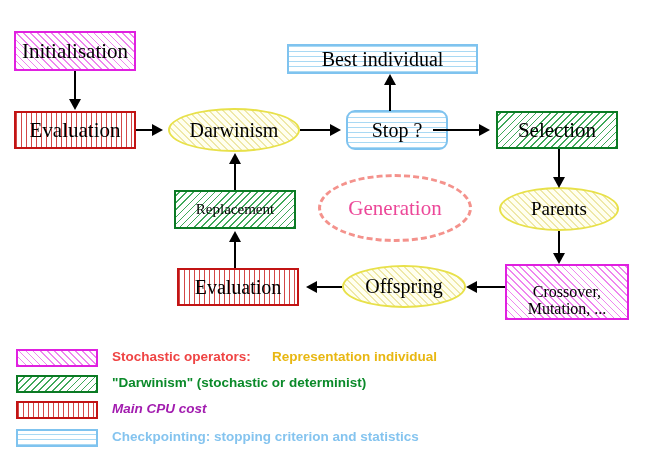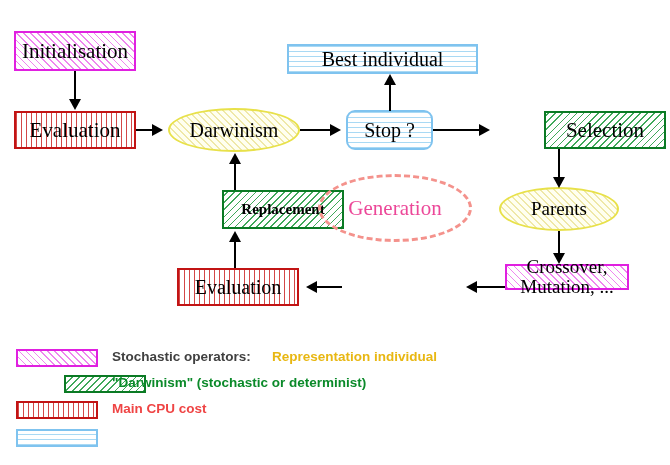--- a/index.html
+++ b/index.html
@@ -40,21 +40,20 @@
         #ffffff 1.2px, #ffffff 5px);
   }
   
   .fill-green {
     border: 2px solid #0b7a24;
     background-color: #ffffff;
     background-image: repeating-linear-gradient(
         -45deg,
         #3fa85a 0px, #3fa85a 1.2px,
         #ffffff 1.2px, #ffffff 5px);
-    margin-left: 48px;
   }
   
   .fill-red {
     border: 2px solid #c21414;
     background-color: #ffffff;
     background-image: repeating-linear-gradient(
         90deg,
         #d34747 0px, #d34747 1.3px,
         #ffffff 1.3px, #ffffff 5px);
     text-align: center;
@@ -120,73 +119,76 @@
     box-sizing: border-box;
   }
   .legend-text {
     position: absolute;
     left: 112px;
     font-family: "Liberation Sans", "DejaVu Sans", sans-serif;
     font-weight: bold;
     font-size: 13.5px;
     white-space: pre;
   }
-  .lg-magenta { color: #404040; }
+  .lg-magenta { color: #ef4444; }
   .lg-gold    { color: #e8b712; }
   .lg-green   { color: #0b8a2a; }
-  .lg-red     { color: #ef4444; }
+  .lg-red     { color: #a21caf; font-style: italic; }
   .lg-blue    { color: #85c4ef; }
 </style>
 </head>
 <body>
 
 <div id="canvas">
 
   <div class="node fill-magenta" style="left:14px; top:31px; width:122px; height:40px; font-size:21px;">
     <span>Initialisation</span>
   </div>
 
   <div class="node fill-red" style="left:14px; top:111px; width:122px; height:38px; font-size:21px;">
     <span>Evaluation</span>
   </div>
 
   <div class="node fill-yellow ellipse" style="left:168px; top:108px; width:132px; height:44px; font-size:20px;">
     <span>Darwinism</span>
   </div>
 
-  <div class="node fill-blue rounded" style="left:346px; top:110px; width:87px; height:40px; font-size:20px;">
+  <div class="node fill-blue rounded" style="left:346px; top:110px; width:102px; height:40px; font-size:20px;">
     <span>Stop ?</span>
   </div>
 
   <div class="node fill-blue" style="left:287px; top:44px; width:191px; height:30px; font-size:20px;">
     <span>Best individual</span>
   </div>
 
   <div class="node fill-green" style="left:496px; top:111px; width:122px; height:38px; font-size:21px;">
     <span>Selection</span>
   </div>
 
-  <div class="node fill-green" style="left:174px; top:190px; width:122px; height:39px; font-size:15px;font-weight:bold;">
+  <div class="node fill-green" style="left:174px; top:190px; width:122px; height:39px; font-size:15px;">
     <span>Replacement</span>
   </div>
 
   <div class="gen-ellipse" style="left:318px; top:174px; width:154px; height:68px; font-size:21px;">
     <span>Generation</span>
   </div>
 
   <div class="node fill-yellow ellipse" style="left:499px; top:187px; width:120px; height:44px; font-size:19px;">
     <span>Parents</span>
   </div>
 
   <div class="node fill-red" style="left:177px; top:268px; width:122px; height:38px; font-size:20px;">
     <span>Evaluation</span>
   </div>
 
-
-  <div class="node fill-magenta" style="left:505px; top:264px; width:124px; height:26px; font-size:19px;">
+  <div class="node fill-yellow ellipse" style="left:342px; top:265px; width:124px; height:43px; font-size:20px;">
+    <span>Offspring</span>
+  </div>
+
+  <div class="node fill-magenta" style="left:505px; top:264px; width:124px; height:56px; font-size:16px;align-items:flex-end;">
     <span>Crossover,
 Mutation, ...</span>
   </div>
 
   <div class="line-v" style="left:74px; top:71px; height:30px;"></div>
   <div class="arrow arrow-d" style="left:69px; top:99px;"></div>
 
   <div class="line-h" style="left:136px; top:129px; width:18px;"></div>
   <div class="arrow arrow-r" style="left:152px; top:124px;"></div>
 
@@ -221,14 +223,15 @@
   <div class="legend-text lg-magenta" style="top:349px;"><span>Stochastic operators:</span></div>
   <div class="legend-text lg-gold" style="left:272px; top:349px;"><span>Representation individual</span></div>
 
   <div class="legend-swatch fill-green" style="top:375px;"></div>
   <div class="legend-text lg-green" style="top:375px;"><span>"Darwinism" (stochastic or determinist)</span></div>
 
   <div class="legend-swatch fill-red" style="top:401px;"></div>
   <div class="legend-text lg-red" style="top:401px;"><span>Main CPU cost</span></div>
 
   <div class="legend-swatch fill-blue" style="top:429px;"></div>
+  <div class="legend-text lg-blue" style="top:429px;"><span>Checkpointing: stopping criterion and statistics</span></div>
 
 </div>
 
 </body></html>

